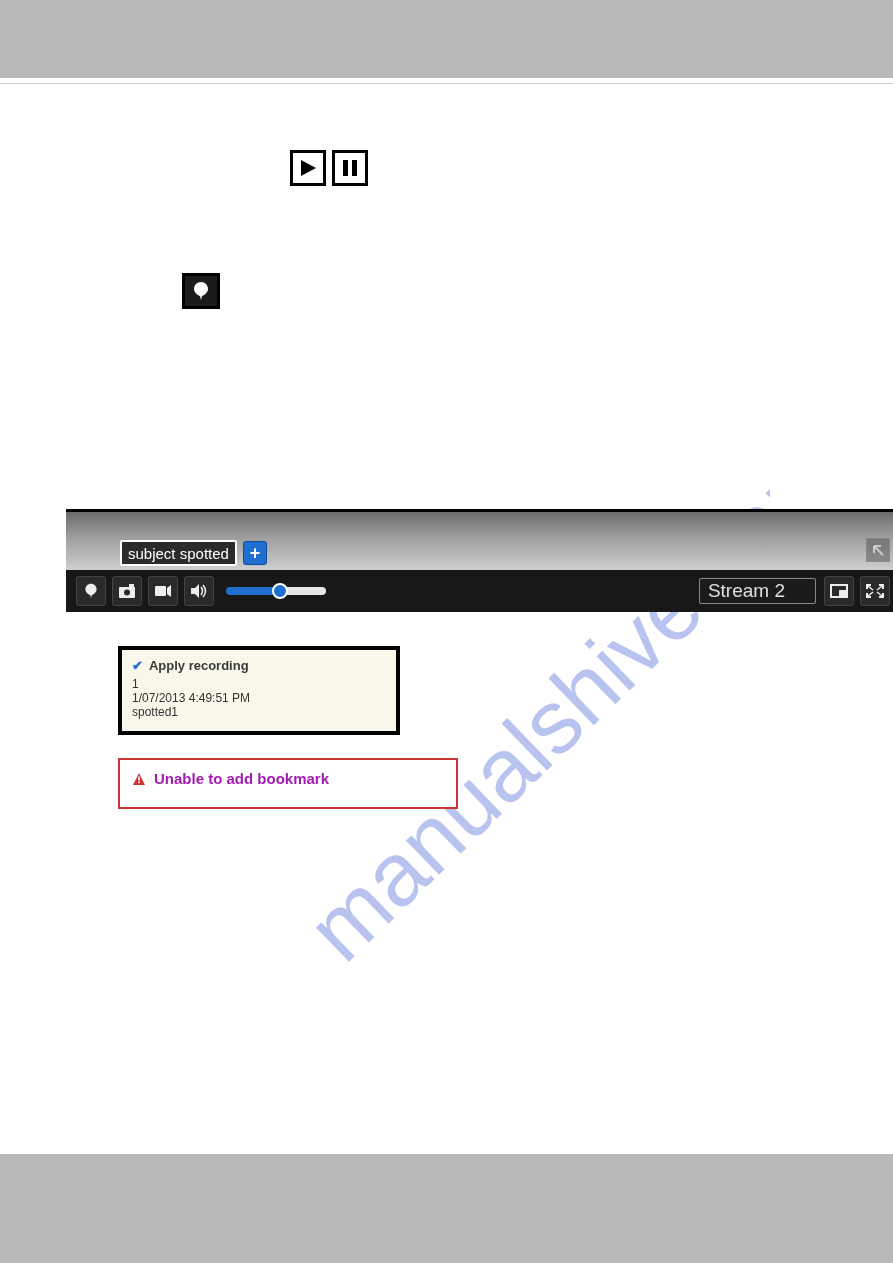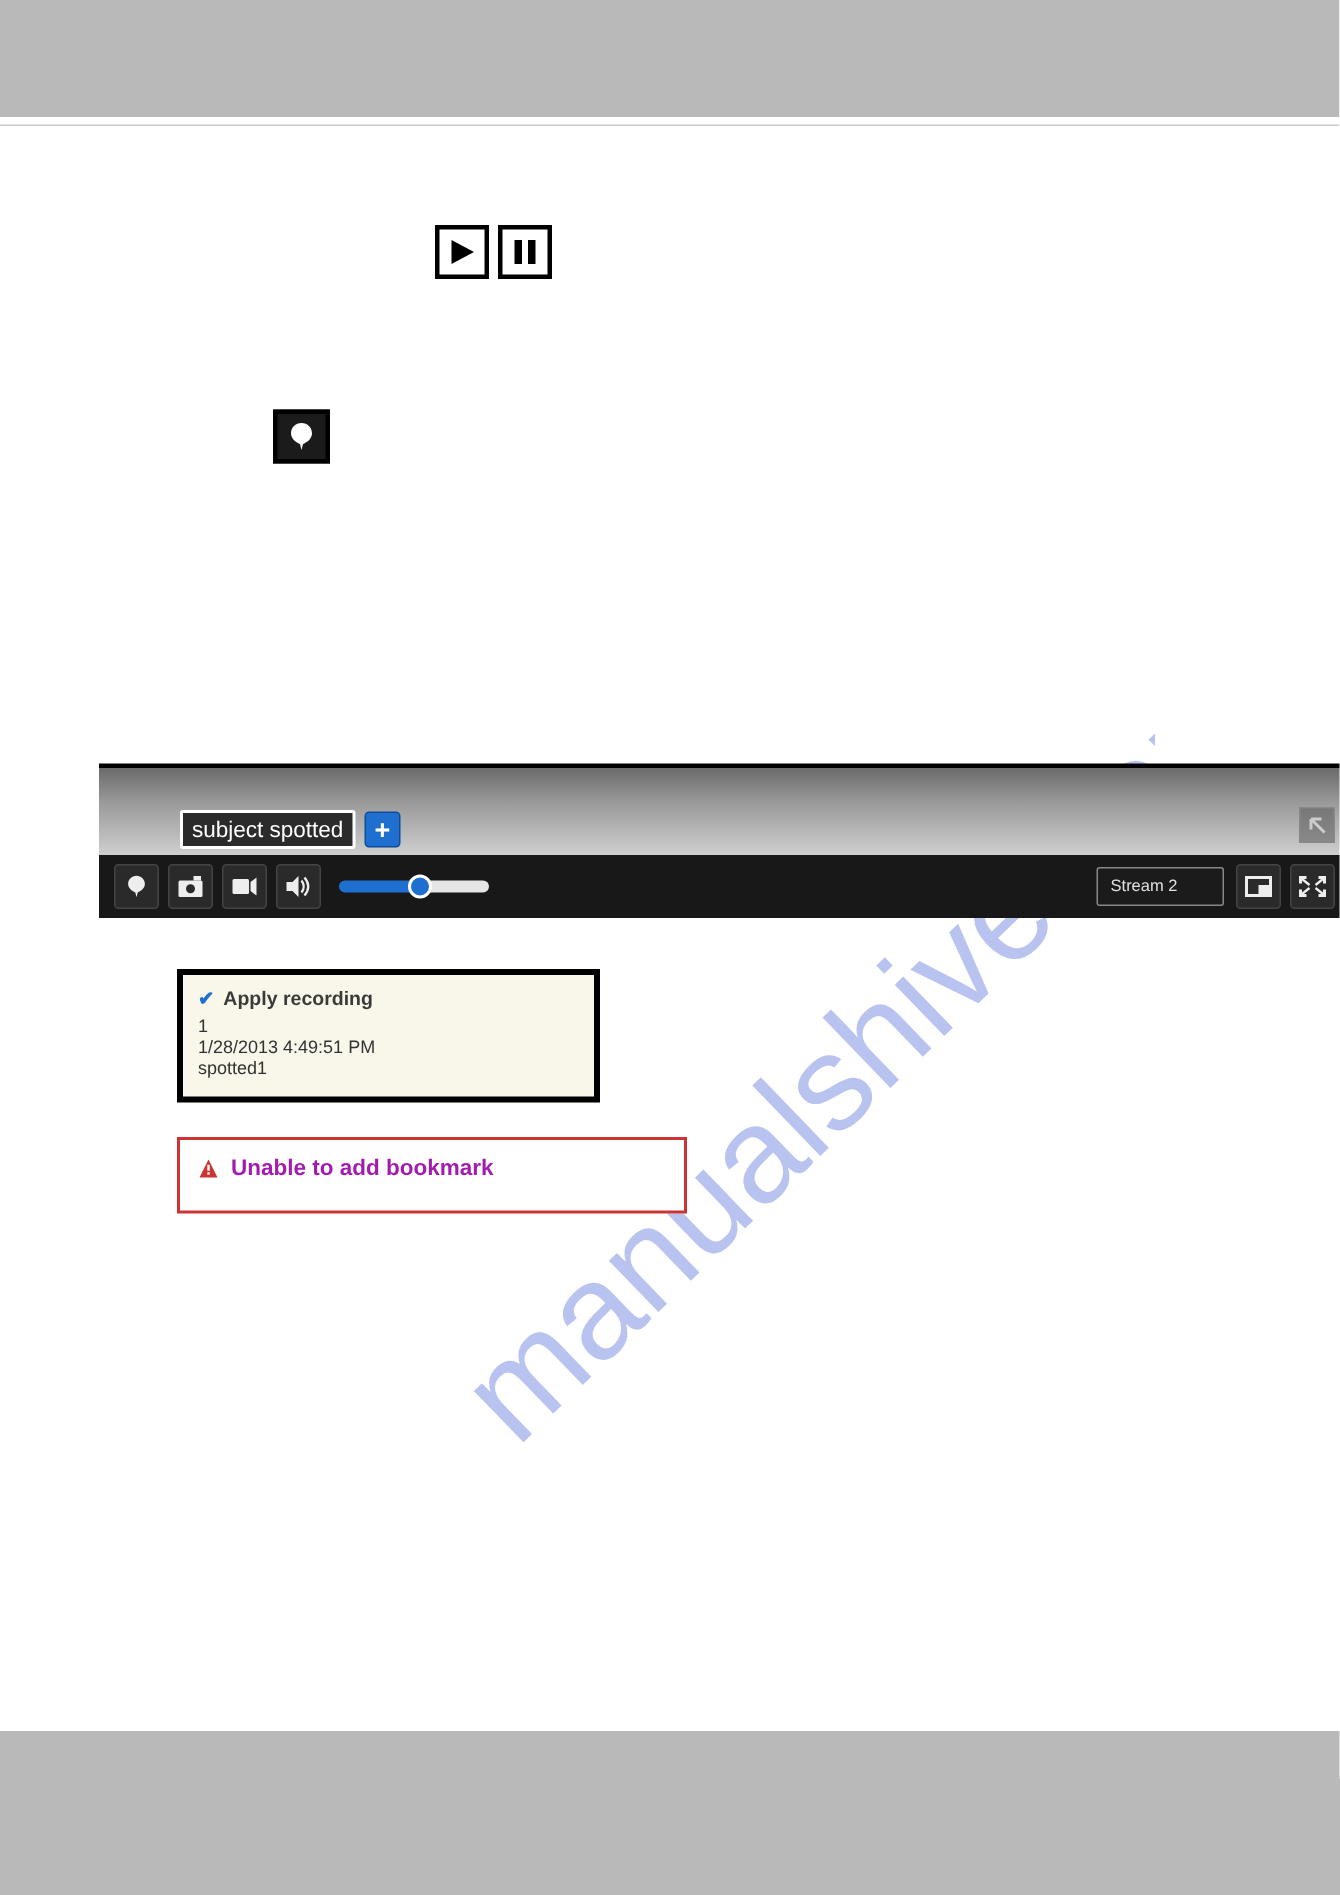--- a/index.html
+++ b/index.html
@@ -17,21 +17,21 @@
   .label-input { position: absolute; left: 54px; top: 28px; display: flex; align-items: center; gap: 6px; }
   .label-box { background: #2b2b2b; color: #fff; font-size: 15px; border: 2px solid #fff; border-radius: 2px; padding: 2px 6px 2px 6px; height: 26px; display: flex; align-items: center; }
   .add-btn { width: 24px; height: 24px; background: #1f6fd0; color: #fff; font-size: 18px; font-weight: bold; border: 1px solid #0d4d9c; border-radius: 3px; display: flex; align-items: center; justify-content: center; }
   .collapse-corner { position: absolute; right: 8px; top: 26px; width: 24px; height: 24px; border: 1px solid #888; background: rgba(80,80,80,0.5); display: flex; align-items: center; justify-content: center; }
   .tool-icon { width: 30px; height: 30px; border: 1px solid #444; background: #2a2a2a; border-radius: 3px; display: flex; align-items: center; justify-content: center; margin-left: 6px; }
   .tool-icon:first-child { margin-left: 10px; }
   .slider-wrap { margin-left: 12px; display: flex; align-items: center; width: 100px; height: 8px; position: relative; }
   .slider-track-blue { height: 8px; background: #1f6fd0; border-radius: 4px; width: 52px; }
   .slider-track-white { height: 8px; background: #e6e6e6; border-radius: 4px; width: 48px; }
   .slider-thumb { position: absolute; left: 46px; top: -4px; width: 16px; height: 16px; border-radius: 50%; background: #1f6fd0; border: 2px solid #fff; }
-  .stream-label { margin-left: auto; margin-right: 8px; border: 1px solid #888; background: #1b1b1b; color: #e0e0e0; font-size: 11px; padding: 2px 30px 2px 8px; height: 26px; display: flex; align-items: center; border-radius: 2px; }
+  .stream-label { margin-left: auto; margin-right: 8px; border: 1px solid #888; background: #1b1b1b; color: #e0e0e0; font-size: 19px; padding: 2px 30px 2px 8px; height: 26px; display: flex; align-items: center; border-radius: 2px; }
   .right-icon { width: 30px; height: 30px; border: 1px solid #444; background: #2a2a2a; border-radius: 3px; display: flex; align-items: center; justify-content: center; margin-right: 6px; }
   .apply-box { position: absolute; left: 118px; top: 562px; width: 282px; border: 4px solid #000; background: #f8f7ea; padding: 8px 10px 12px 10px; font-size: 12px; color: #333; }
   .apply-head { font-weight: bold; color: #3a3a3a; font-size: 13px; display: flex; align-items: center; gap: 6px; margin-bottom: 4px; }
   .check { color: #1f6fd0; font-size: 13px; }
   .error-box { position: absolute; left: 118px; top: 674px; width: 340px; border: 2px solid #c33; background: #fff; padding: 10px 12px 14px 12px; font-size: 13px; color: #a21caf; }
   .error-head { font-weight: bold; font-size: 15px; display: flex; align-items: center; gap: 8px; margin-bottom: 6px; }
   .warn { width: 14px; height: 14px; }
   .botbar { position: absolute; left: 0; top: 1154px; width: 893px; height: 109px; background: #b9b9b9; }
   .watermark { position: absolute; left: 170px; top: 280px; width: 600px; height: 600px; pointer-events: none; opacity: 0.38; }
   .watermark svg text { font-family: Arial, sans-serif; font-size: 90px; fill: #4a63d8; font-weight: 500; }
@@ -131,21 +131,21 @@
       </div>
     </div>
   </div>
 
   <div class="apply-box">
     <div class="apply-head">
       <span class="check">✔</span>
       <span>Apply recording</span>
     </div>
     <div>1</div>
-    <div>1/28/2013 4:49:51 PM</div>
+    <div>1/07/2013 4:49:51 PM</div>
     <div>spotted1</div>
   </div>
 
   <div class="error-box">
     <div class="error-head">
       <svg class="warn" width="14" height="14" viewBox="0 0 14 14">
           <polygon points="7,1 13,13 1,13" fill="#c33"></polygon>
           <rect x="6.2" y="4.5" width="1.6" height="4" fill="#fff"></rect>
           <rect x="6.2" y="9.5" width="1.6" height="1.6" fill="#fff"></rect>
         </svg>

